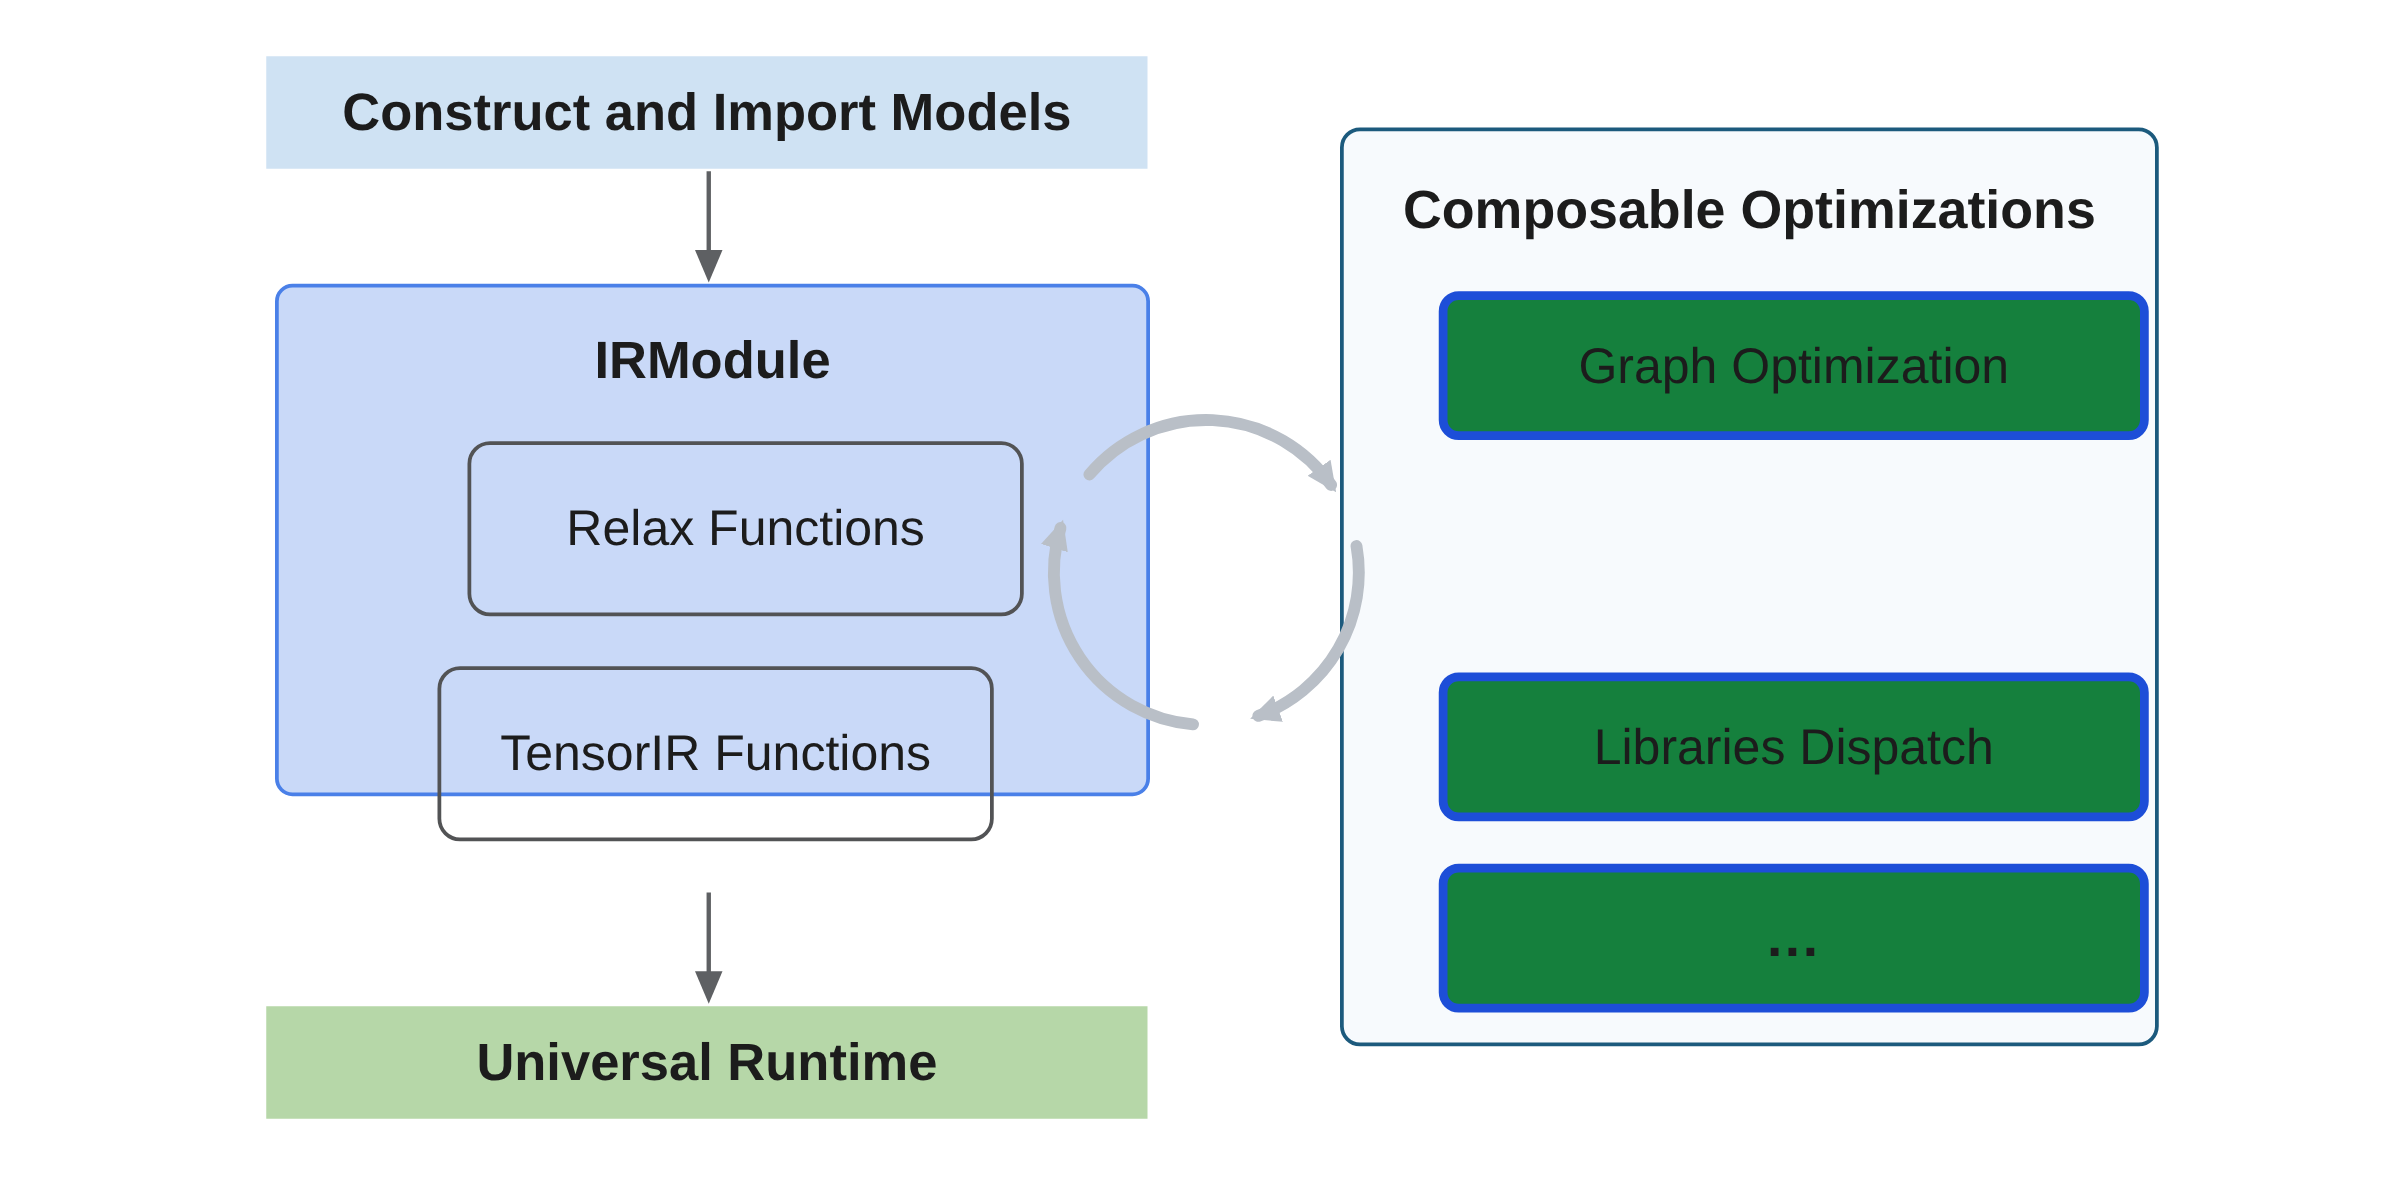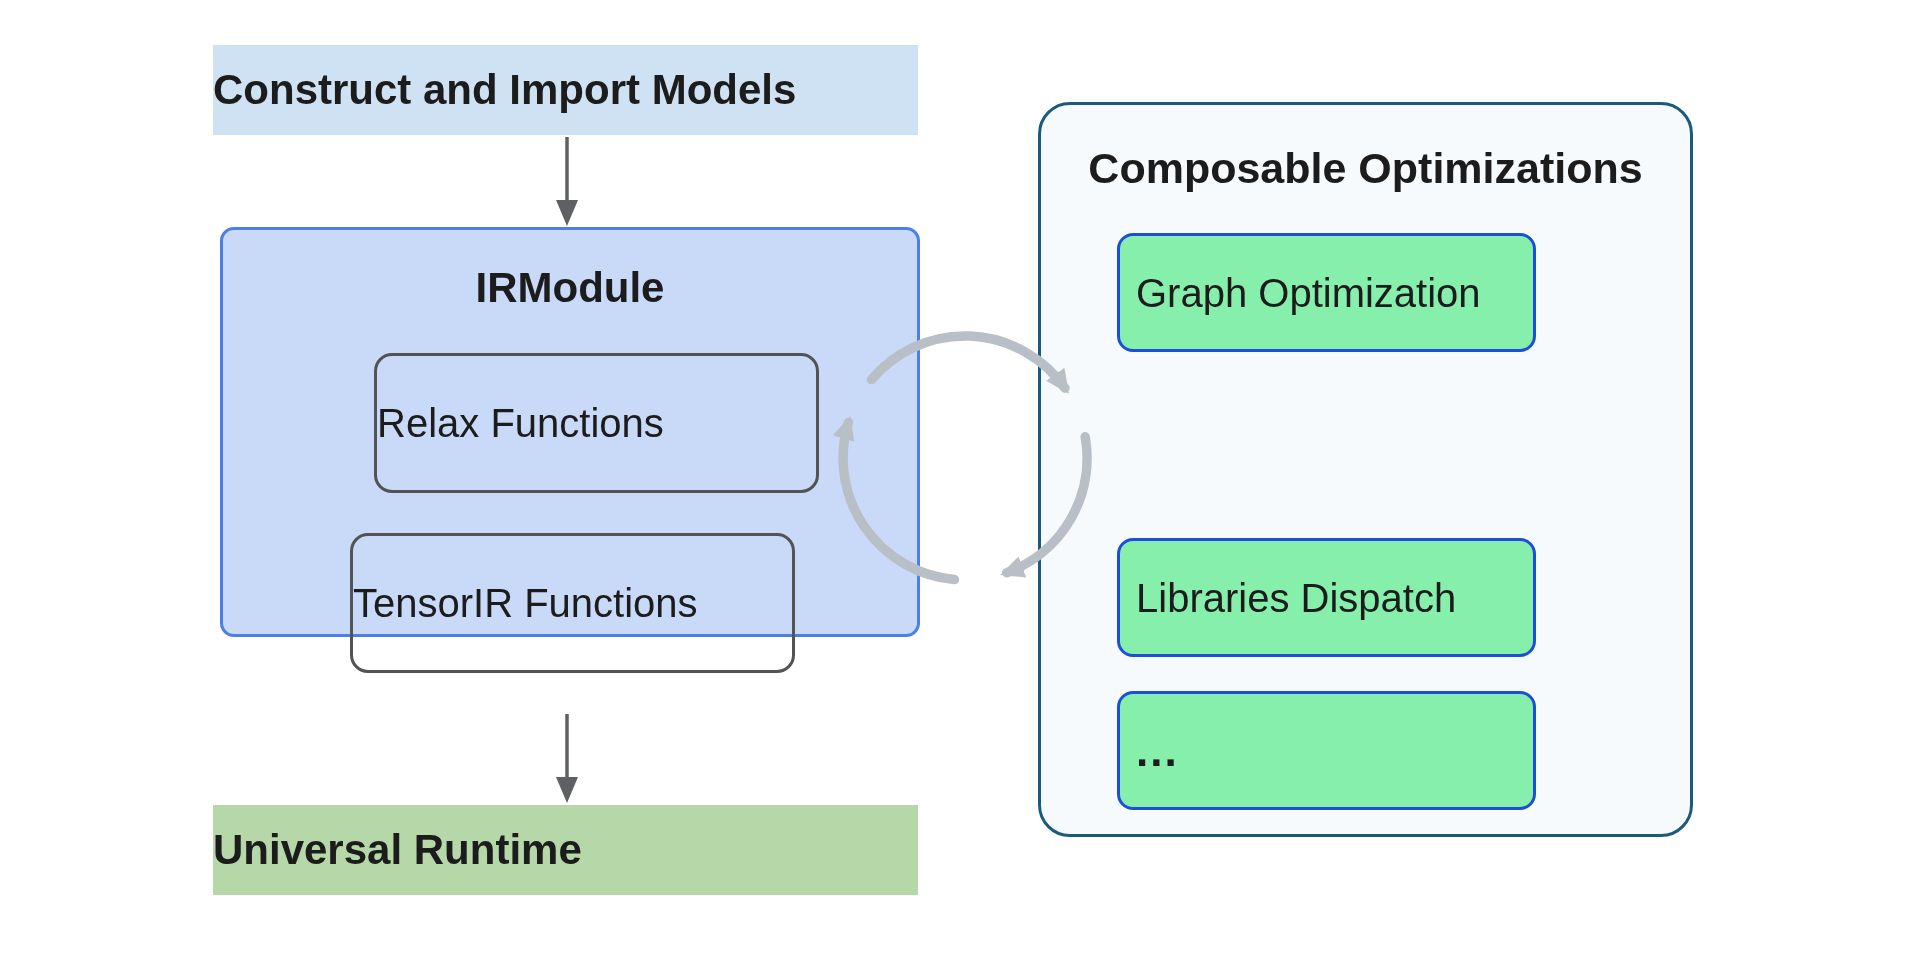--- a/index.html
+++ b/index.html
@@ -1,44 +1,44 @@
 <!DOCTYPE html>
 <html><head>
 <meta charset="utf-8">
 <style>
   html,body{margin:0;padding:0;background:#ffffff;}
   .canvas{
     position:relative;width:1920px;height:953px;background:#ffffff;overflow:hidden;
     font-family:"Liberation Sans","DejaVu Sans",sans-serif;color:#1c1c1c;
   }
-  .box{position:absolute;display:flex;align-items:center;justify-content:flex-start;
+  .box{position:absolute;display:flex;align-items:center;justify-content:center;
        text-align:center;box-sizing:border-box;}
 
   
   .construct-box{left:213px;top:45px;width:705px;height:90px;background:#cfe2f3;
        font-weight:bold;font-size:42px;}
   .runtime-box{left:213px;top:805px;width:705px;height:90px;background:#b6d7a8;
        font-weight:bold;font-size:42px;}
 
   .irmodule{left:220px;top:227px;width:700px;height:410px;background:#c9d9f8;
        border:3px solid #4a80e8;border-radius:14px;position:absolute;box-sizing:border-box;}
   .irmodule-title{position:absolute;left:0;top:30px;width:100%;text-align:center;
        font-weight:bold;font-size:42px;line-height:56px;}
   .fn-box{left:127px;width:445px;height:140px;background:transparent;
        border:3px solid #525355;border-radius:18px;font-size:40px;}
   .fn-box.relax{top:123px;margin-left:24px;}
   .fn-box.tensorir{top:303px;}
 
   
-  .opt-panel{left:1038px;top:102px;width:655px;height:735px;background:#f7fafd;
-       border:3px solid #1c5a7d;border-radius:32px;position:absolute;box-sizing:border-box;}
+  .opt-panel{left:1072px;top:102px;width:655px;height:735px;background:#f7fafd;
+       border:3px solid #1c5a7d;border-radius:16px;position:absolute;box-sizing:border-box;}
   .opt-title{position:absolute;left:0;top:36px;width:100%;text-align:center;
        font-weight:bold;font-size:43px;line-height:54px;}
-  .opt-item{left:76px;width:419px;height:119px;background:#86efac;
-       border:3px solid #1d4ed8;border-radius:16px;font-size:40px;line-height:50px;
+  .opt-item{left:76px;width:568px;height:119px;background:#15803d;
+       border:7px solid #1d4ed8;border-radius:16px;font-size:40px;line-height:50px;
        padding:0 16px;}
   .opt-item.i0{top:128px;}
   .opt-item.i1{top:281px;}
   .opt-item.i2{top:433px;}
   .opt-item.i3{top:586px;font-weight:bold;font-size:44px;letter-spacing:2px;}
 
   .arrow-svg{position:absolute;}
 </style>
 </head>
 <body>

